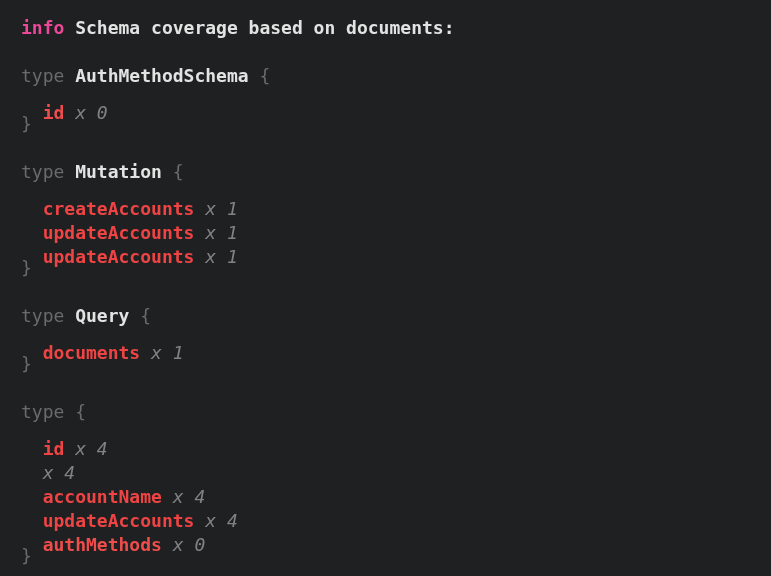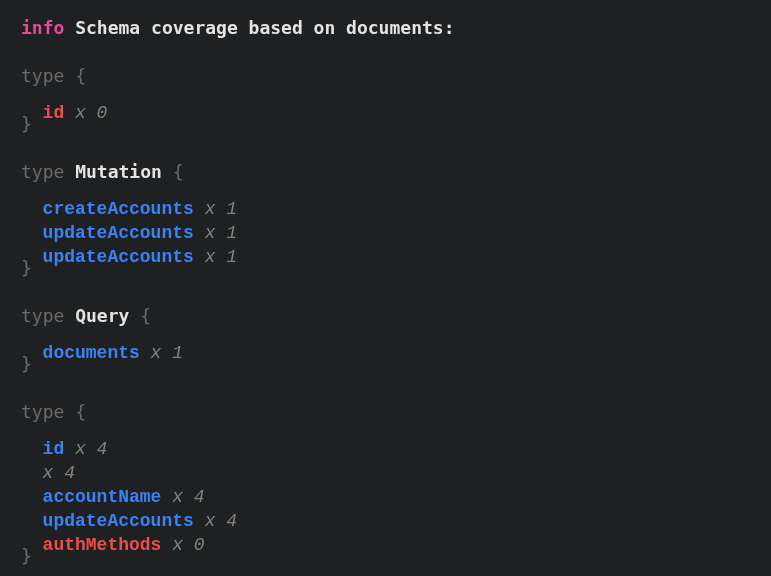--- a/index.html
+++ b/index.html
@@ -15,43 +15,44 @@
   }
   .terminal { width: 100%; height: 100%; }
   .line {
     display: flex;
     align-items: baseline;
     height: 24px;
     line-height: 24px;
     white-space: pre;
   }
   .sp-after { margin-right: 1ch; }          
-  .indent { padding-left: 2ch; font-family: Liberation Mono, monospace; }            
+  .indent { padding-left: 2ch; }            
   .info-label  { color: #ec4899; font-weight: bold; }
   .info-msg    { color: #e3e3e3; font-weight: bold; }
   .kw          { color: #6b6b6b; }
   .type-name   { color: #e3e3e3; font-weight: bold; }
   .brace       { color: #6b6b6b; }
-  .field-name  { color: #3b82f6; font-weight: bold; }
+  .field-name  { color: #ef4444; font-weight: bold; }
   .field-name.missing { color: #ef4c4c; }
   .count       { color: #828282; font-style: italic; margin-top: 13px; }
 </style>
 </head>
 <body>
 
 <div class="terminal">
 
   <div class="line">
     <span class="info-label sp-after">info</span>
     <span class="info-msg">Schema coverage based on documents:</span>
   </div>
   <div class="line"></div>
 
   <div class="line">
     <span class="kw sp-after">type</span>
+    <span class="type-name sp-after">AuthMethodSchema</span>
     <span class="brace">{</span>
   </div>
   <div class="line indent">
     <span class="field-name missing sp-after">id</span>
     <span class="count">x 0</span>
   </div>
   <div class="line">
     <span class="brace">}</span>
   </div>
   <div class="line"></div>

